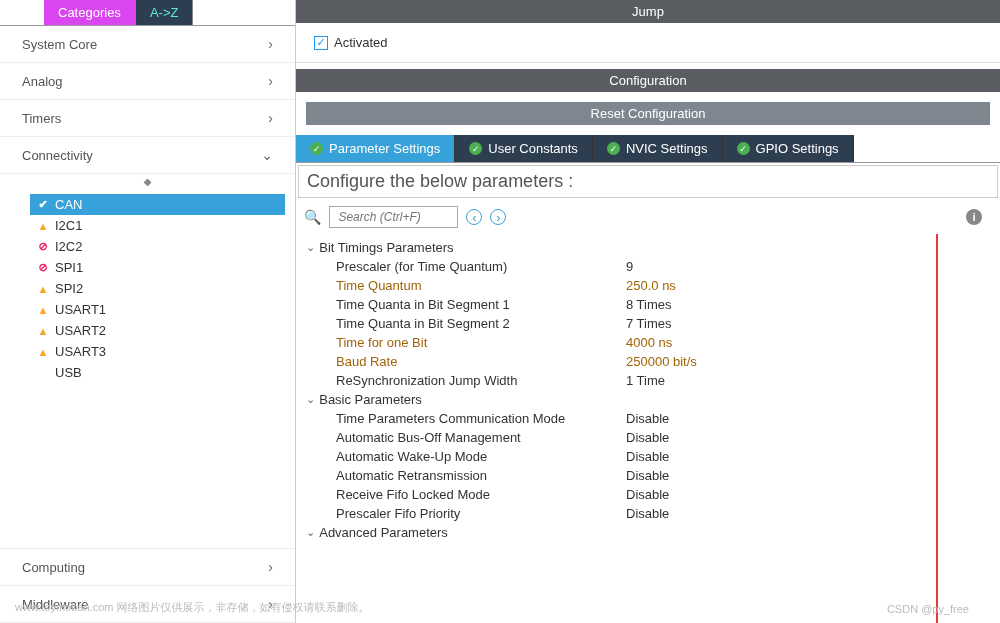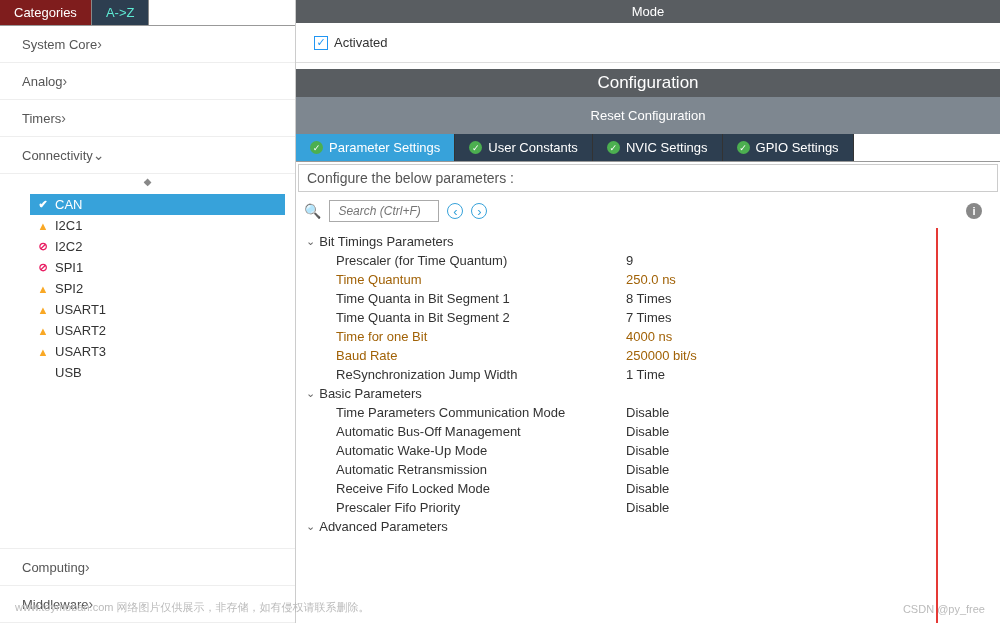--- a/index.html
+++ b/index.html
@@ -1,61 +1,61 @@
 <!DOCTYPE html>
 <html><head>
   <meta charset="utf-8">
   <style>
     * { box-sizing: border-box; margin: 0; padding: 0; font-family: Arial, sans-serif; }
     body { background: #fff; width: 1000px; height: 623px; position: relative; overflow: hidden; }
     .container { display: flex; width: 100%; height: 100%; }
     .sidebar { width: 296px; border-right: 1px solid #ccc; display: flex; flex-direction: column; }
     .sidebar-tabs { display: flex; border-bottom: 1px solid #999; }
     .sidebar-tab { padding: 5px 14px; font-size: 13px; cursor: pointer; border-right: 1px solid #888; }
-    .sidebar-tab.active { background: #7f1d1d; color: #fff; }
+    .sidebar-tab.active { background: #d946ef; color: #fff; margin-left: 44px; }
     .sidebar-tab.inactive { background: #2d3e50; color: #5eead4; }
-    .cat-section { padding: 10px 22px; border-bottom: 1px solid #eee; display: flex; align-items: center; font-size: 13px; color: #555; cursor: pointer; }
+    .cat-section { padding: 10px 22px; border-bottom: 1px solid #eee; display: flex; justify-content: space-between; align-items: center; font-size: 13px; color: #555; cursor: pointer; }
     .chevron { font-size: 14px; color: #666; }
     .periph-list { padding: 5px 10px 5px 30px; }
     .periph-item { display: flex; align-items: center; padding: 3px 6px; font-size: 13px; color: #333; cursor: pointer; gap: 5px; }
     .periph-item.selected { background: #37a2da; color: #fff; }
     .status-icon { width: 14px; height: 14px; display: inline-flex; align-items: center; justify-content: center; font-size: 11px; font-weight: bold; flex-shrink: 0; }
     .status-check { color: #4CAF50; }
     .status-check.sel { color: #fff; }
     .status-warn { color: #F9A825; }
     .status-block { color: #E91E63; }
     .handle { text-align: center; color: #888; font-size: 10px; padding: 2px 0; }
     .main { flex: 1; display: flex; flex-direction: column; background: #fff; }
     .mode-header { background: #595d61; color: #fff; text-align: center; padding: 4px 0; font-size: 13px; }
     .mode-body { padding: 12px 18px; border-bottom: 1px solid #ddd; }
     .checkbox-row { display: flex; align-items: center; gap: 6px; font-size: 13px; color: #333; }
     .checkbox { width: 14px; height: 14px; border: 1px solid #2196F3; background: #fff; display: inline-flex; align-items: center; justify-content: center; color: #2196F3; font-size: 11px; }
-    .config-header { background: #595d61; color: #fff; text-align: center; padding: 4px 0; font-size: 17px; margin-top: 6px; }
-    .reset-btn { margin: 0; padding: 11px 14px; background: #7e8790; color: #fff; border: none; font-size: 13px; cursor: pointer; }
+    .config-header { background: #595d61; color: #fff; text-align: center; padding: 4px 0; font-size: 13px; margin-top: 6px; }
+    .reset-btn { margin: 10px; padding: 4px 14px; background: #7e8790; color: #fff; border: none; font-size: 13px; cursor: pointer; }
     .config-tabs { display: flex; border-bottom: 1px solid #999; }
     .config-tab { padding: 6px 14px; font-size: 13px; color: #fff; display: flex; align-items: center; gap: 6px; cursor: pointer; border-right: 1px solid #333; }
     .config-tab.active { background: #37a2da; }
     .config-tab.inactive { background: #2d3e50; }
     .check-ico { width: 13px; height: 13px; border-radius: 50%; background: #4CAF50; color: #fff; display: inline-flex; align-items: center; justify-content: center; font-size: 9px; }
-    .config-desc { padding: 5px 8px; font-size: 14px; color: #555; border: 1px solid #ccc; margin: 2px; }
+    .config-desc { padding: 5px 8px; font-size: 18px; color: #555; border: 1px solid #ccc; margin: 2px; }
     .search-row { display: flex; align-items: center; padding: 6px 8px; gap: 8px; }
     .search-ico { color: #37a2da; font-size: 14px; }
-    .search-input { border: 1px solid #aaa; padding: 3px 8px; font-size: 12px; font-style: italic; color: #888; width: 110px; }
+    .search-input { border: 1px solid #aaa; padding: 3px 8px; font-size: 12px; font-style: italic; color: #888; width: 129px; }
     .nav-arrow { color: #37a2da; font-size: 13px; border: 1px solid #37a2da; border-radius: 50%; width: 16px; height: 16px; display: inline-flex; align-items: center; justify-content: center; cursor: pointer; }
     .info-ico { margin-left: auto; color: #888; width: 16px; height: 16px; border-radius: 50%; background: #888; color: #fff; display: inline-flex; align-items: center; justify-content: center; font-size: 11px; font-weight: bold; margin-right: 10px; }
     .param-body { padding: 4px 0; position: relative; flex: 1; overflow: auto; }
     .param-group { padding: 2px 10px; font-size: 13px; color: #333; display: flex; align-items: center; gap: 4px; }
     .param-group .exp { color: #666; font-size: 11px; }
     .param-row { display: flex; padding: 2px 0 2px 40px; font-size: 13px; color: #333; }
     .param-row.readonly { color: #a16207; }
     .param-label { width: 290px; }
     .param-value { flex: 1; }
     .red-line { position: absolute; left: 640px; top: 0; bottom: 0; width: 2px; background: #e53935; pointer-events: none; }
     .watermark-left { position: absolute; bottom: 8px; left: 15px; font-size: 11px; color: #bbb; }
-    .watermark-right { position: absolute; bottom: 8px; right: 15px; font-size: 11px; color: #bbb; }
+    .watermark-right { position: absolute; bottom: 8px; right: 31px; font-size: 11px; color: #bbb; }
     .spacer { flex: 1; }
     .bottom-sections { border-top: 1px solid #eee; }
   </style>
 </head>
 <body>
 
 <div class="container">
   <div class="sidebar">
     <div class="sidebar-tabs">
       <div class="sidebar-tab active">Categories</div>
@@ -125,21 +125,21 @@
         <span class="chevron">›</span>
       </div>
       <div class="cat-section">
         <span>Middleware</span>
         <span class="chevron">›</span>
       </div>
     </div>
   </div>
 
   <div class="main">
-    <div class="mode-header">Mode</div>
+    <div class="mode-header">Jump</div>
     <div class="mode-body">
       <div class="checkbox-row">
         <span class="checkbox">✓</span>
         <span>Activated</span>
       </div>
     </div>
 
     <div class="config-header">Configuration</div>
     <button class="reset-btn">Reset Configuration</button>
 

